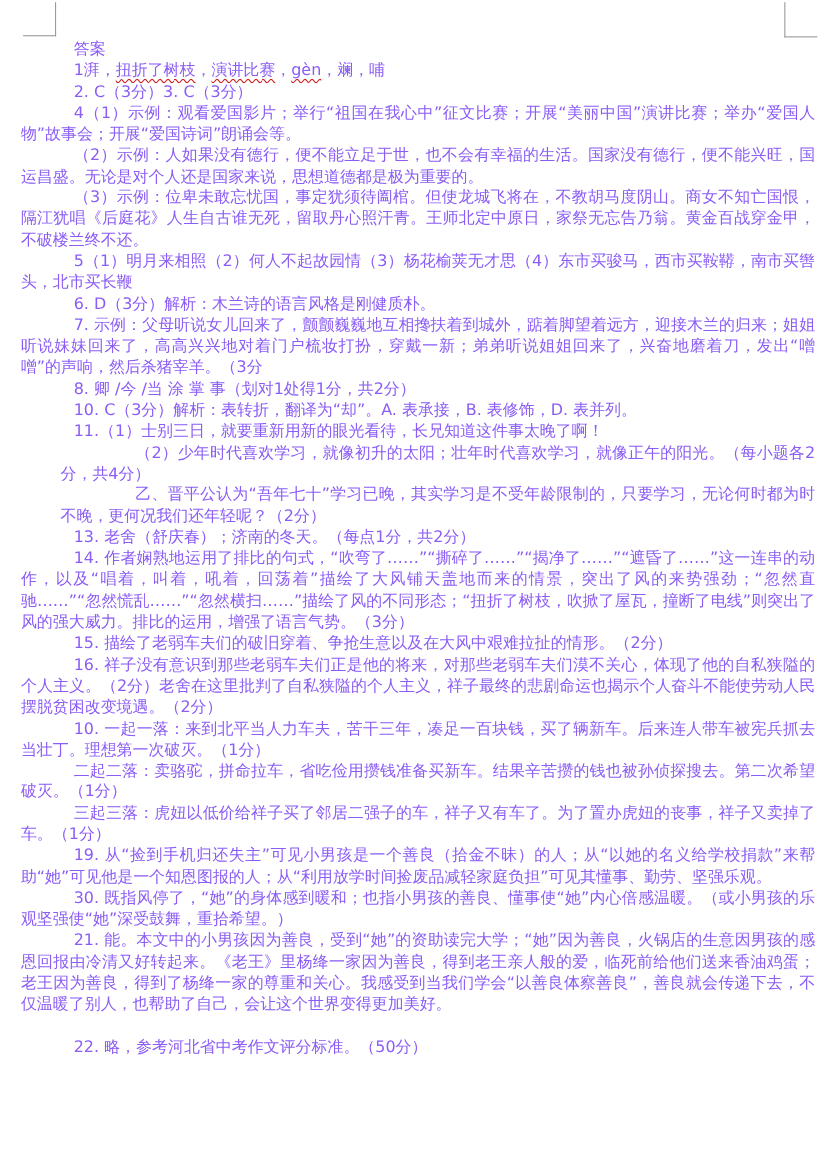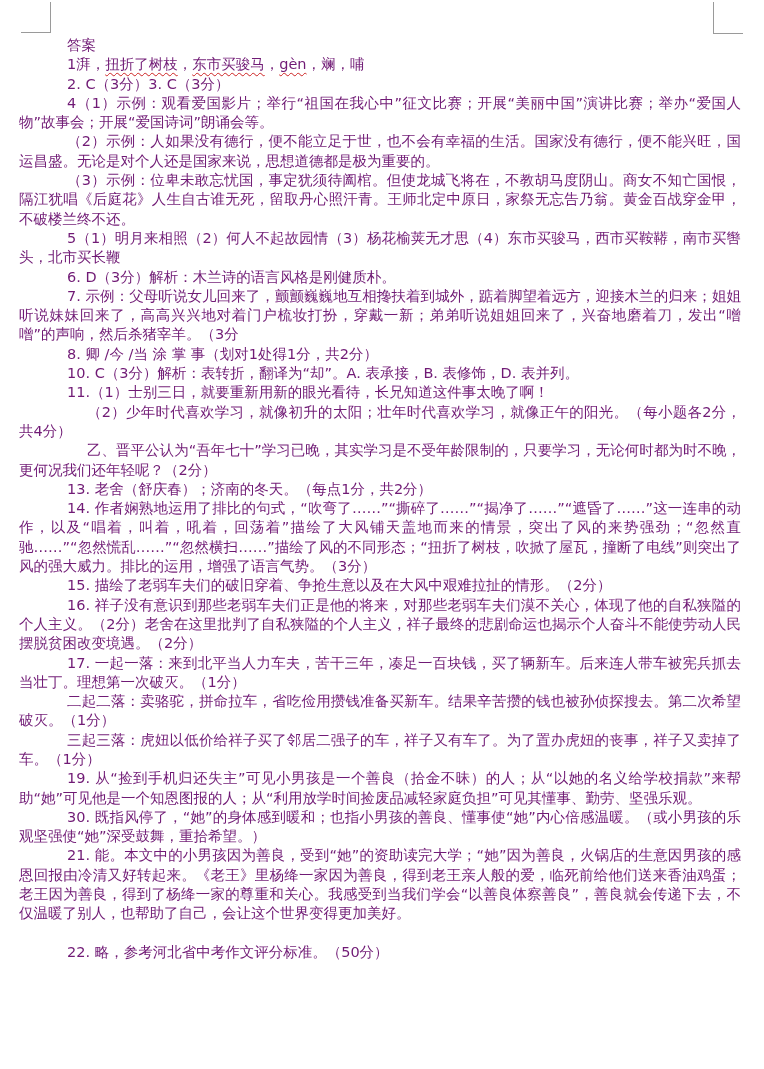--- a/index.html
+++ b/index.html
@@ -18,59 +18,59 @@
   }
   .mark-tr{
     position:absolute;left:713px;top:2px;width:29px;height:31px;
     border-left:1px solid #9a9a9a;border-bottom:1px solid #9a9a9a;
   }
   .doc{
     position:absolute;left:19px;top:36px;width:722px;
     font-size:14.5px;line-height:19.3px;
     text-align:justify;
     word-break:break-all;
-    color:#701a75;
+    color:#8b5cf6;
   }
   .para{margin:0;text-indent:48px;}
-  .para.deep{text-indent:68px;}
+  .para.deep{text-indent:68px;margin-left:36px;}
   .para.blank{text-indent:0;}
   .wavy{
     text-decoration:underline;
     text-decoration-style:wavy;
     text-decoration-color:#cc2222;
     text-decoration-thickness:1px;
     text-underline-offset:3px;
   }
 </style>
 </head>
 <body>
 
 <div class="page">
   <div class="mark-tl"></div>
   <div class="mark-tr"></div>
   <div class="doc">
       <div class="para std"><span>答案</span></div>
-      <div class="para std"><span>1湃，</span><span class="wavy">扭折了树枝</span><span>，</span><span class="wavy">东市买骏马</span><span>，</span><span class="wavy">gèn</span><span>，斓，哺</span></div>
+      <div class="para std"><span>1湃，</span><span class="wavy">扭折了树枝</span><span>，</span><span class="wavy">演讲比赛</span><span>，</span><span class="wavy">gèn</span><span>，斓，哺</span></div>
       <div class="para std"><span>2. C（3分）3. C（3分）</span></div>
       <div class="para std"><span>4（1）示例：观看爱国影片；举行“祖国在我心中”征文比赛；开展“美丽中国”演讲比赛；举办“爱国人物”故事会；开展“爱国诗词”朗诵会等。</span></div>
       <div class="para std"><span>（2）示例：人如果没有德行，便不能立足于世，也不会有幸福的生活。国家没有德行，便不能兴旺，国运昌盛。无论是对个人还是国家来说，思想道德都是极为重要的。</span></div>
       <div class="para std"><span>（3）示例：位卑未敢忘忧国，事定犹须待阖棺。但使龙城飞将在，不教胡马度阴山。商女不知亡国恨，隔江犹唱《后庭花》人生自古谁无死，留取丹心照汗青。王师北定中原日，家祭无忘告乃翁。黄金百战穿金甲，不破楼兰终不还。</span></div>
       <div class="para std"><span>5（1）明月来相照（2）何人不起故园情（3）杨花榆荚无才思（4）东市买骏马，西市买鞍鞯，南市买辔头，北市买长鞭</span></div>
       <div class="para std"><span>6. D（3分）解析：木兰诗的语言风格是刚健质朴。</span></div>
       <div class="para std"><span>7. 示例：父母听说女儿回来了，颤颤巍巍地互相搀扶着到城外，踮着脚望着远方，迎接木兰的归来；姐姐听说妹妹回来了，高高兴兴地对着门户梳妆打扮，穿戴一新；弟弟听说姐姐回来了，兴奋地磨着刀，发出“噌噌”的声响，然后杀猪宰羊。（3分</span></div>
       <div class="para std"><span>8. 卿 /今 /当 涂 掌 事（划对1处得1分，共2分）</span></div>
       <div class="para std"><span>10. C（3分）解析：表转折，翻译为“却”。A. 表承接，B. 表修饰，D. 表并列。</span></div>
       <div class="para std"><span>11.（1）士别三日，就要重新用新的眼光看待，长兄知道这件事太晚了啊！</span></div>
       <div class="para deep"><span>（2）少年时代喜欢学习，就像初升的太阳；壮年时代喜欢学习，就像正午的阳光。（每小题各2分，共4分）</span></div>
       <div class="para deep"><span>乙、晋平公认为“吾年七十”学习已晚，其实学习是不受年龄限制的，只要学习，无论何时都为时不晚，更何况我们还年轻呢？（2分）</span></div>
       <div class="para std"><span>13. 老舍（舒庆春）；济南的冬天。（每点1分，共2分）</span></div>
       <div class="para std"><span>14. 作者娴熟地运用了排比的句式，“吹弯了……”“撕碎了……”“揭净了……”“遮昏了……”这一连串的动作，以及“唱着，叫着，吼着，回荡着”描绘了大风铺天盖地而来的情景，突出了风的来势强劲；“忽然直驰……”“忽然慌乱……”“忽然横扫……”描绘了风的不同形态；“扭折了树枝，吹掀了屋瓦，撞断了电线”则突出了风的强大威力。排比的运用，增强了语言气势。（3分）</span></div>
       <div class="para std"><span>15. 描绘了老弱车夫们的破旧穿着、争抢生意以及在大风中艰难拉扯的情形。（2分）</span></div>
       <div class="para std"><span>16. 祥子没有意识到那些老弱车夫们正是他的将来，对那些老弱车夫们漠不关心，体现了他的自私狭隘的个人主义。（2分）老舍在这里批判了自私狭隘的个人主义，祥子最终的悲剧命运也揭示个人奋斗不能使劳动人民摆脱贫困改变境遇。（2分）</span></div>
-      <div class="para std"><span>17. 一起一落：来到北平当人力车夫，苦干三年，凑足一百块钱，买了辆新车。后来连人带车被宪兵抓去当壮丁。理想第一次破灭。（1分）</span></div>
+      <div class="para std"><span>10. 一起一落：来到北平当人力车夫，苦干三年，凑足一百块钱，买了辆新车。后来连人带车被宪兵抓去当壮丁。理想第一次破灭。（1分）</span></div>
       <div class="para std"><span>二起二落：卖骆驼，拼命拉车，省吃俭用攒钱准备买新车。结果辛苦攒的钱也被孙侦探搜去。第二次希望破灭。（1分）</span></div>
       <div class="para std"><span>三起三落：虎妞以低价给祥子买了邻居二强子的车，祥子又有车了。为了置办虎妞的丧事，祥子又卖掉了车。（1分）</span></div>
       <div class="para std"><span>19. 从“捡到手机归还失主”可见小男孩是一个善良（拾金不昧）的人；从“以她的名义给学校捐款”来帮助“她”可见他是一个知恩图报的人；从“利用放学时间捡废品减轻家庭负担”可见其懂事、勤劳、坚强乐观。</span></div>
       <div class="para std"><span>30. 既指风停了，“她”的身体感到暖和；也指小男孩的善良、懂事使“她”内心倍感温暖。（或小男孩的乐观坚强使“她”深受鼓舞，重拾希望。）</span></div>
       <div class="para std"><span>21. 能。本文中的小男孩因为善良，受到“她”的资助读完大学；“她”因为善良，火锅店的生意因男孩的感恩回报由冷清又好转起来。《老王》里杨绛一家因为善良，得到老王亲人般的爱，临死前给他们送来香油鸡蛋；老王因为善良，得到了杨绛一家的尊重和关心。我感受到当我们学会“以善良体察善良”，善良就会传递下去，不仅温暖了别人，也帮助了自己，会让这个世界变得更加美好。</span></div>
       <div class="para blank">&nbsp;</div>
       <div class="para std"><span>22. 略，参考河北省中考作文评分标准。（50分）</span></div>
     </div>
 </div>
 

